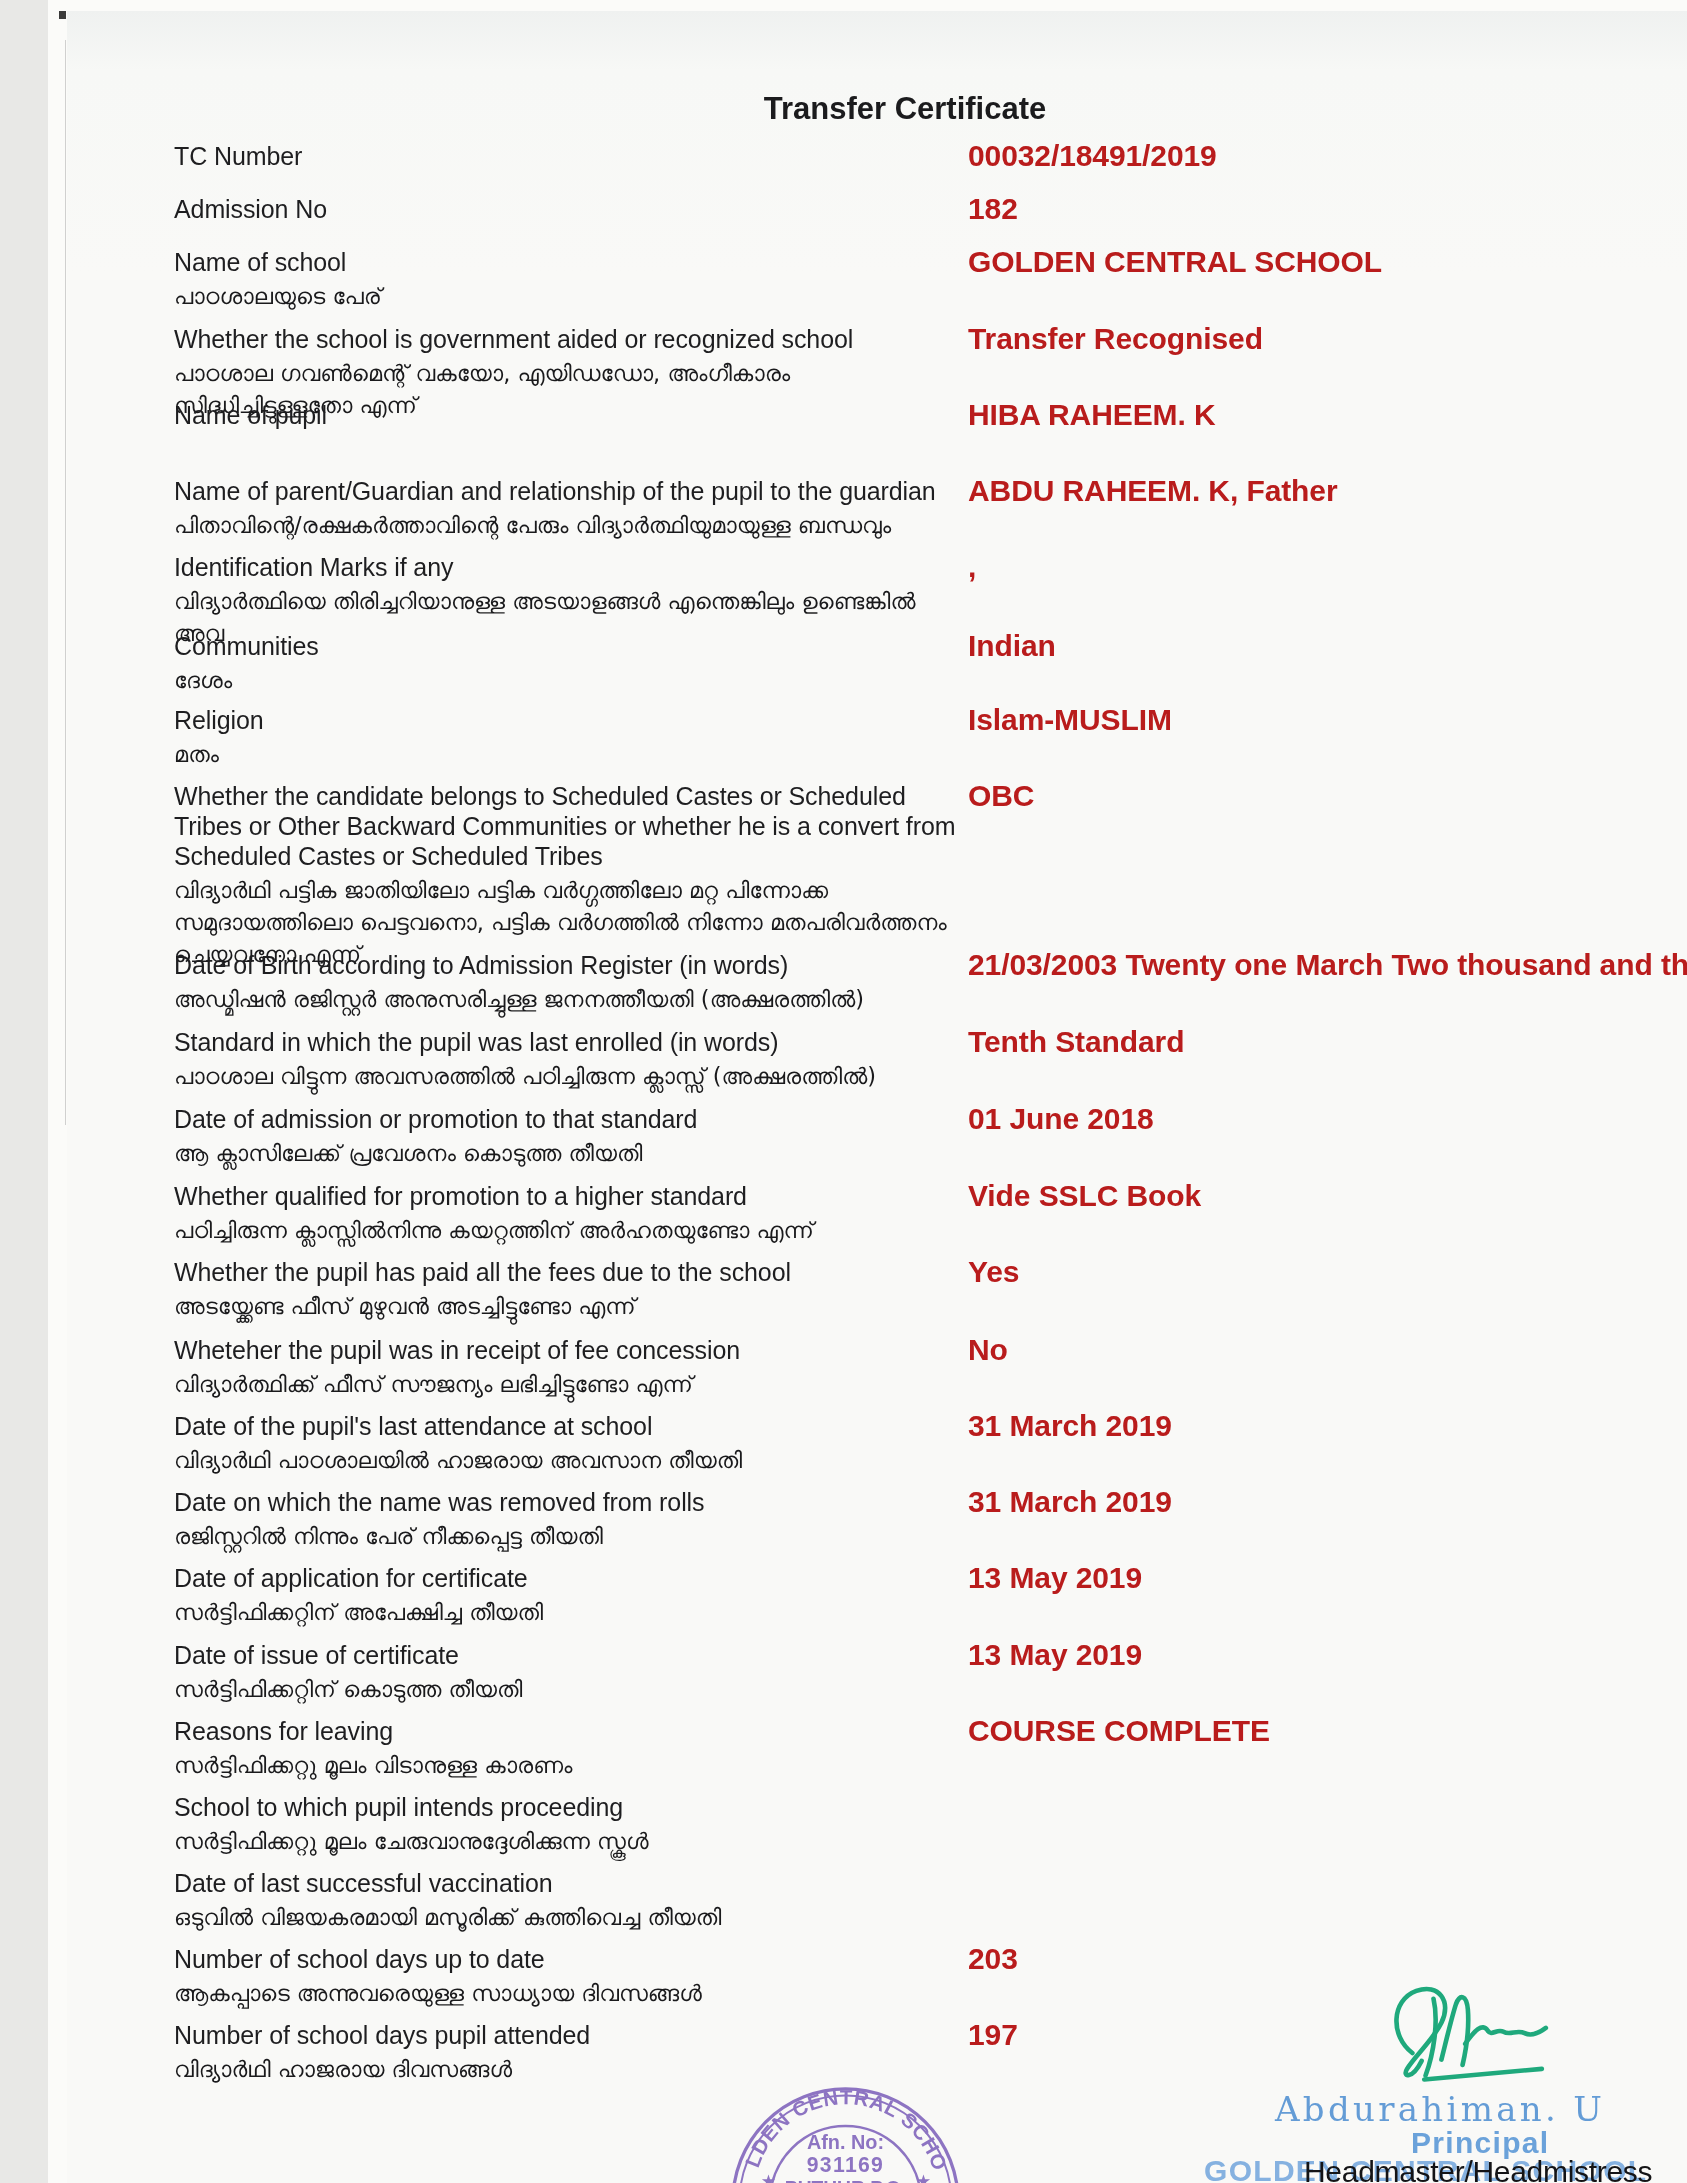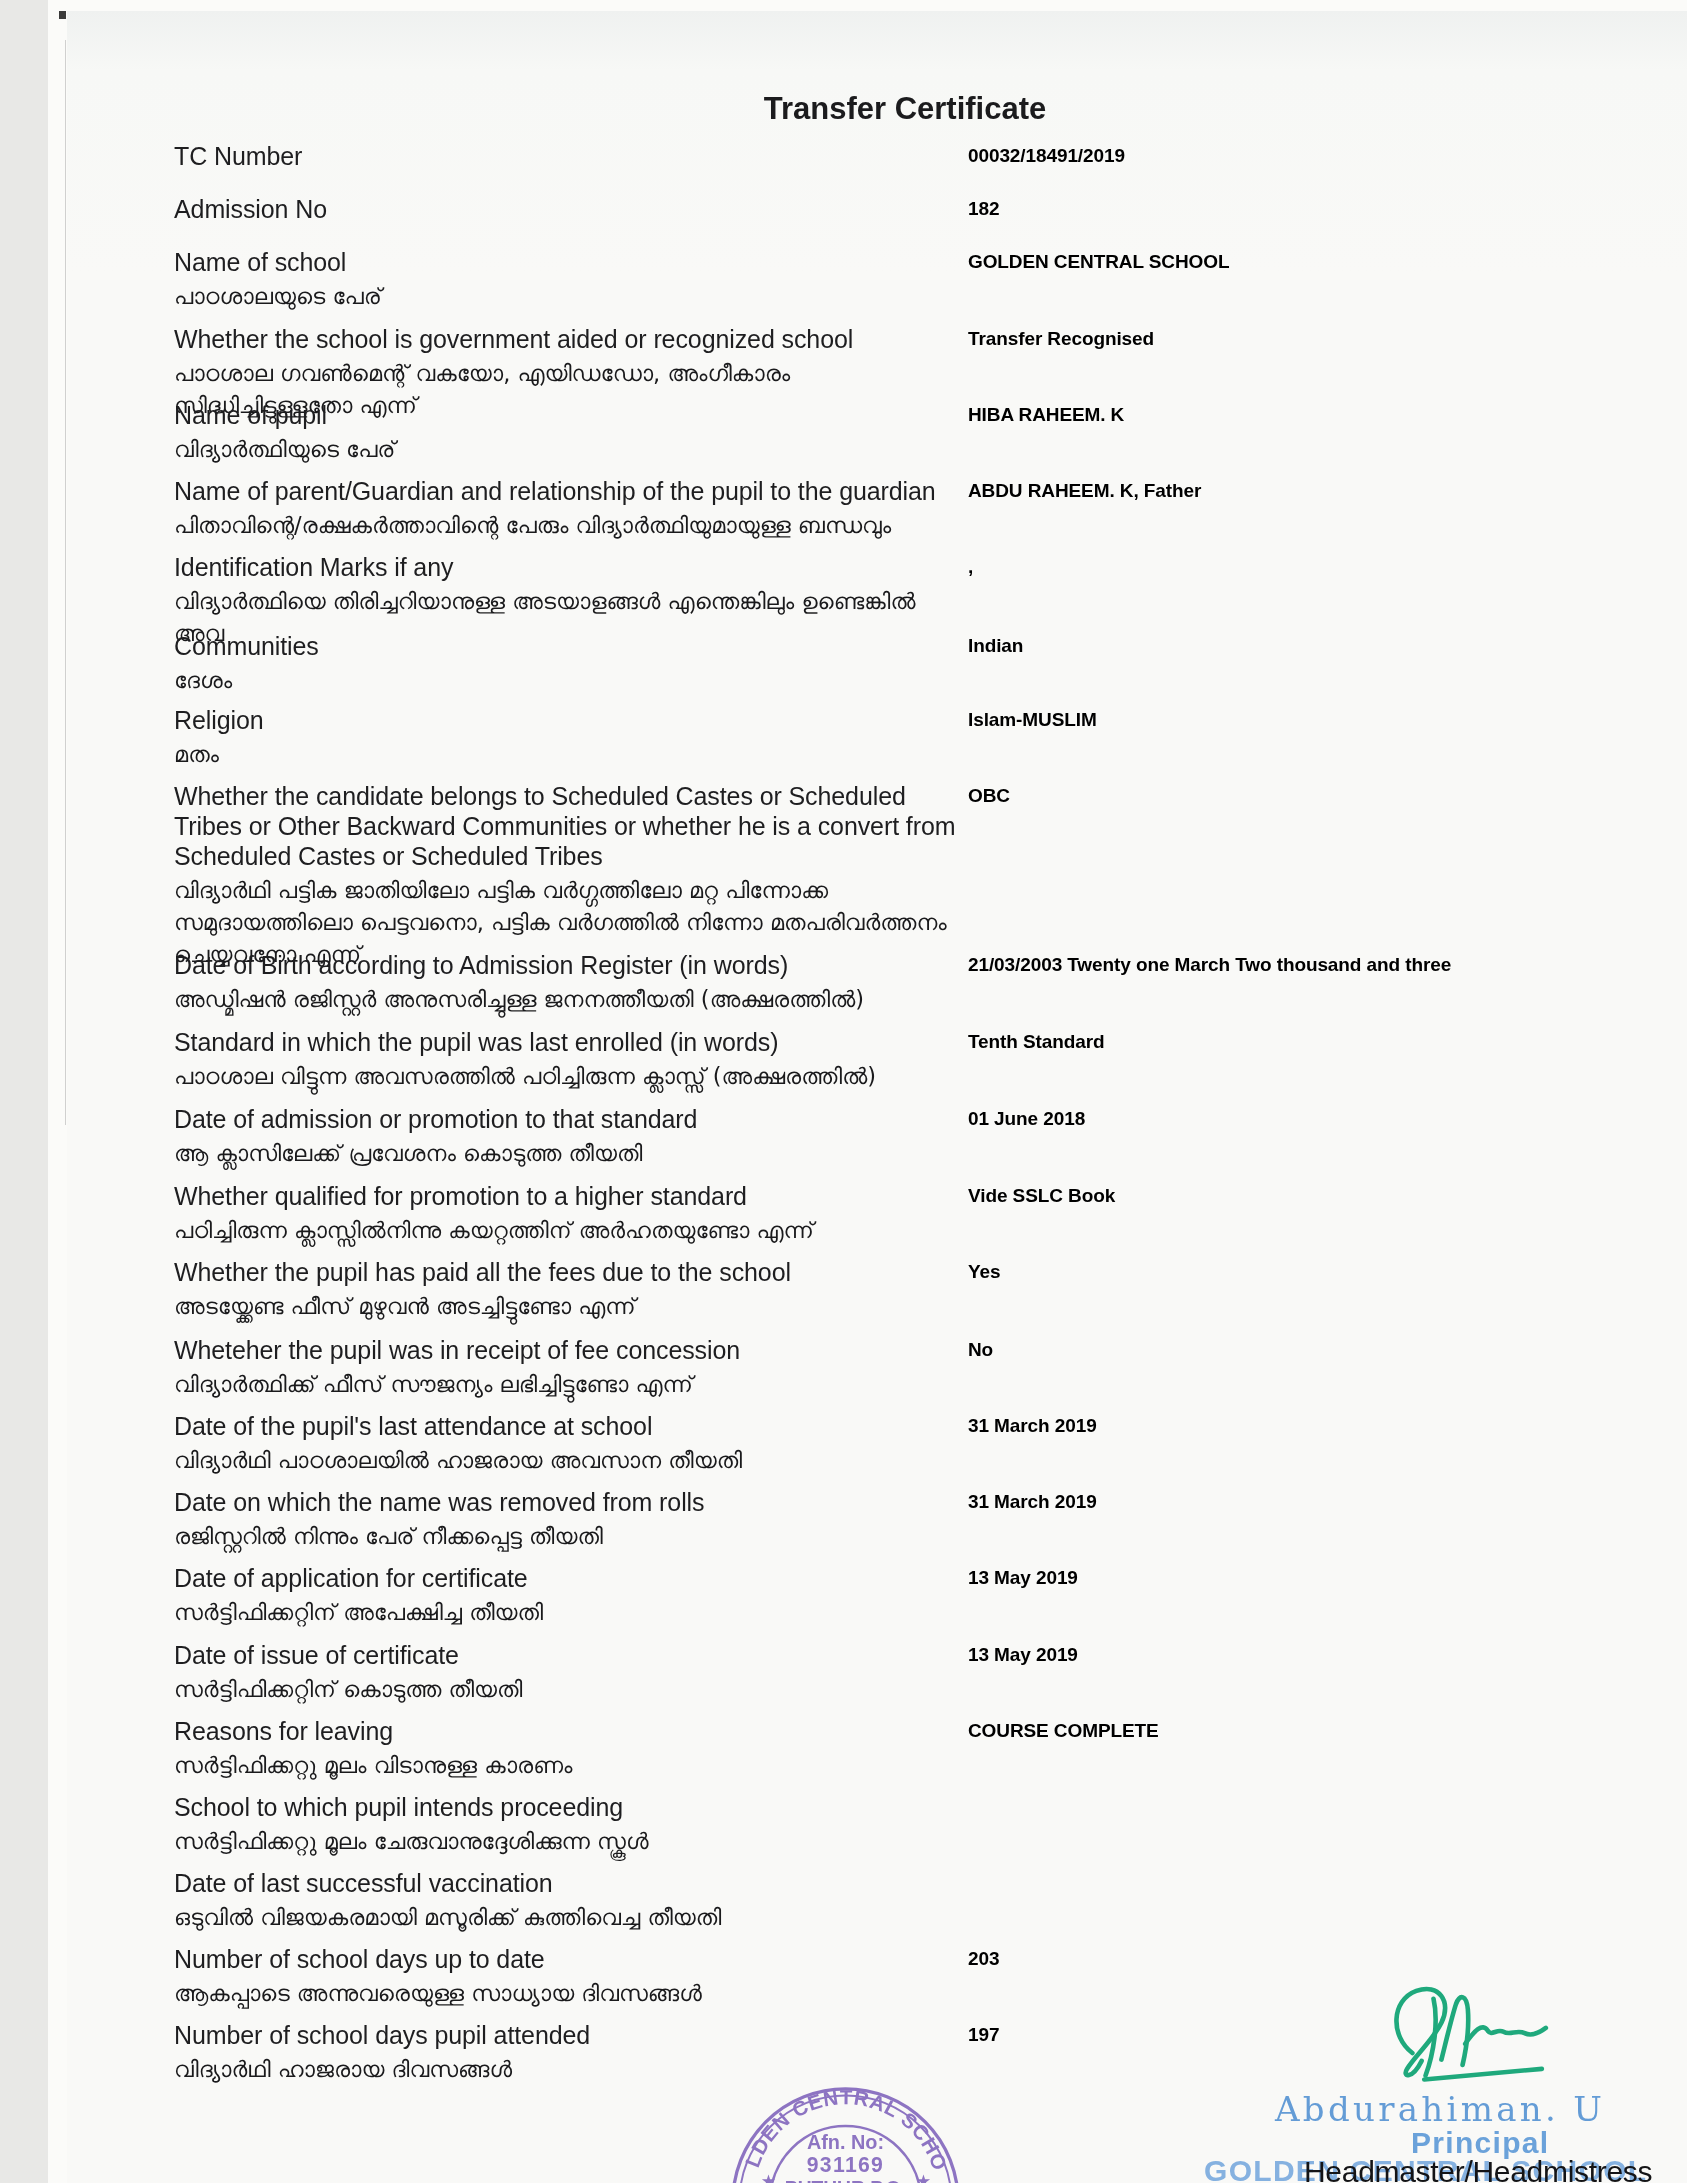--- a/index.html
+++ b/index.html
@@ -27,21 +27,21 @@
   .row .en{
     font-size:25px;line-height:30px;max-width:787px;
     color:#1e1e20;letter-spacing:-0.1px;
   }
   .row .ml{
     font-size:22.5px;line-height:32px;max-width:787px;margin-top:3.3px;
     color:#1a1a1c;font-family:"DejaVu Sans", sans-serif;
   }
   .row .val{
     position:absolute;left:794px;top:0;
-    font-size:19px;line-height:30px;font-weight:bold;color:#000000;
+    font-size:30px;line-height:30px;font-weight:bold;color:#b91c1c;
     max-width:761px;letter-spacing:-0.1px;
     white-space:nowrap;
   }
   .sig-svg{position:absolute;left:1330px;top:1975px;}
   .stamp-name{
     position:absolute;left:1227px;top:2089px;width:344px;
     font-family:"DejaVu Serif", serif;font-weight:normal;
     font-size:34px;color:#649cd6;letter-spacing:3.3px;white-space:nowrap;
   }
   .stamp-designation{
@@ -83,21 +83,20 @@
     <div class="ml">പാഠശാലയുടെ പേര്</div>
     <div class="val">GOLDEN CENTRAL SCHOOL</div>
   </div>
   <div class="row" style="top:324px">
     <div class="en">Whether the school is government aided or recognized school</div>
     <div class="ml">പാഠശാല ഗവണ്‍മെന്റ് വകയോ, എയിഡഡോ, അംഗീകാരം സിദ്ധിച്ചിട്ടുള്ളതോ എന്ന്</div>
     <div class="val">Transfer Recognised</div>
   </div>
   <div class="row" style="top:400px">
     <div class="en">Name of pupil</div>
-    <div class="ml">വിദ്യാര്‍ത്ഥിയുടെ പേര്</div>
     <div class="val">HIBA RAHEEM. K</div>
   </div>
   <div class="row" style="top:476px">
     <div class="en">Name of parent/Guardian and relationship of the pupil to the guardian</div>
     <div class="ml">പിതാവിന്റെ/രക്ഷകര്‍ത്താവിന്റെ പേരും വിദ്യാര്‍ത്ഥിയുമായുള്ള ബന്ധവും</div>
     <div class="val">ABDU RAHEEM. K, Father</div>
   </div>
   <div class="row" style="top:552px">
     <div class="en">Identification Marks if any</div>
     <div class="ml">വിദ്യാര്‍ത്ഥിയെ തിരിച്ചറിയാനുള്ള അടയാളങ്ങള്‍ എന്തെങ്കിലും ഉണ്ടെങ്കില്‍ അവ</div>

